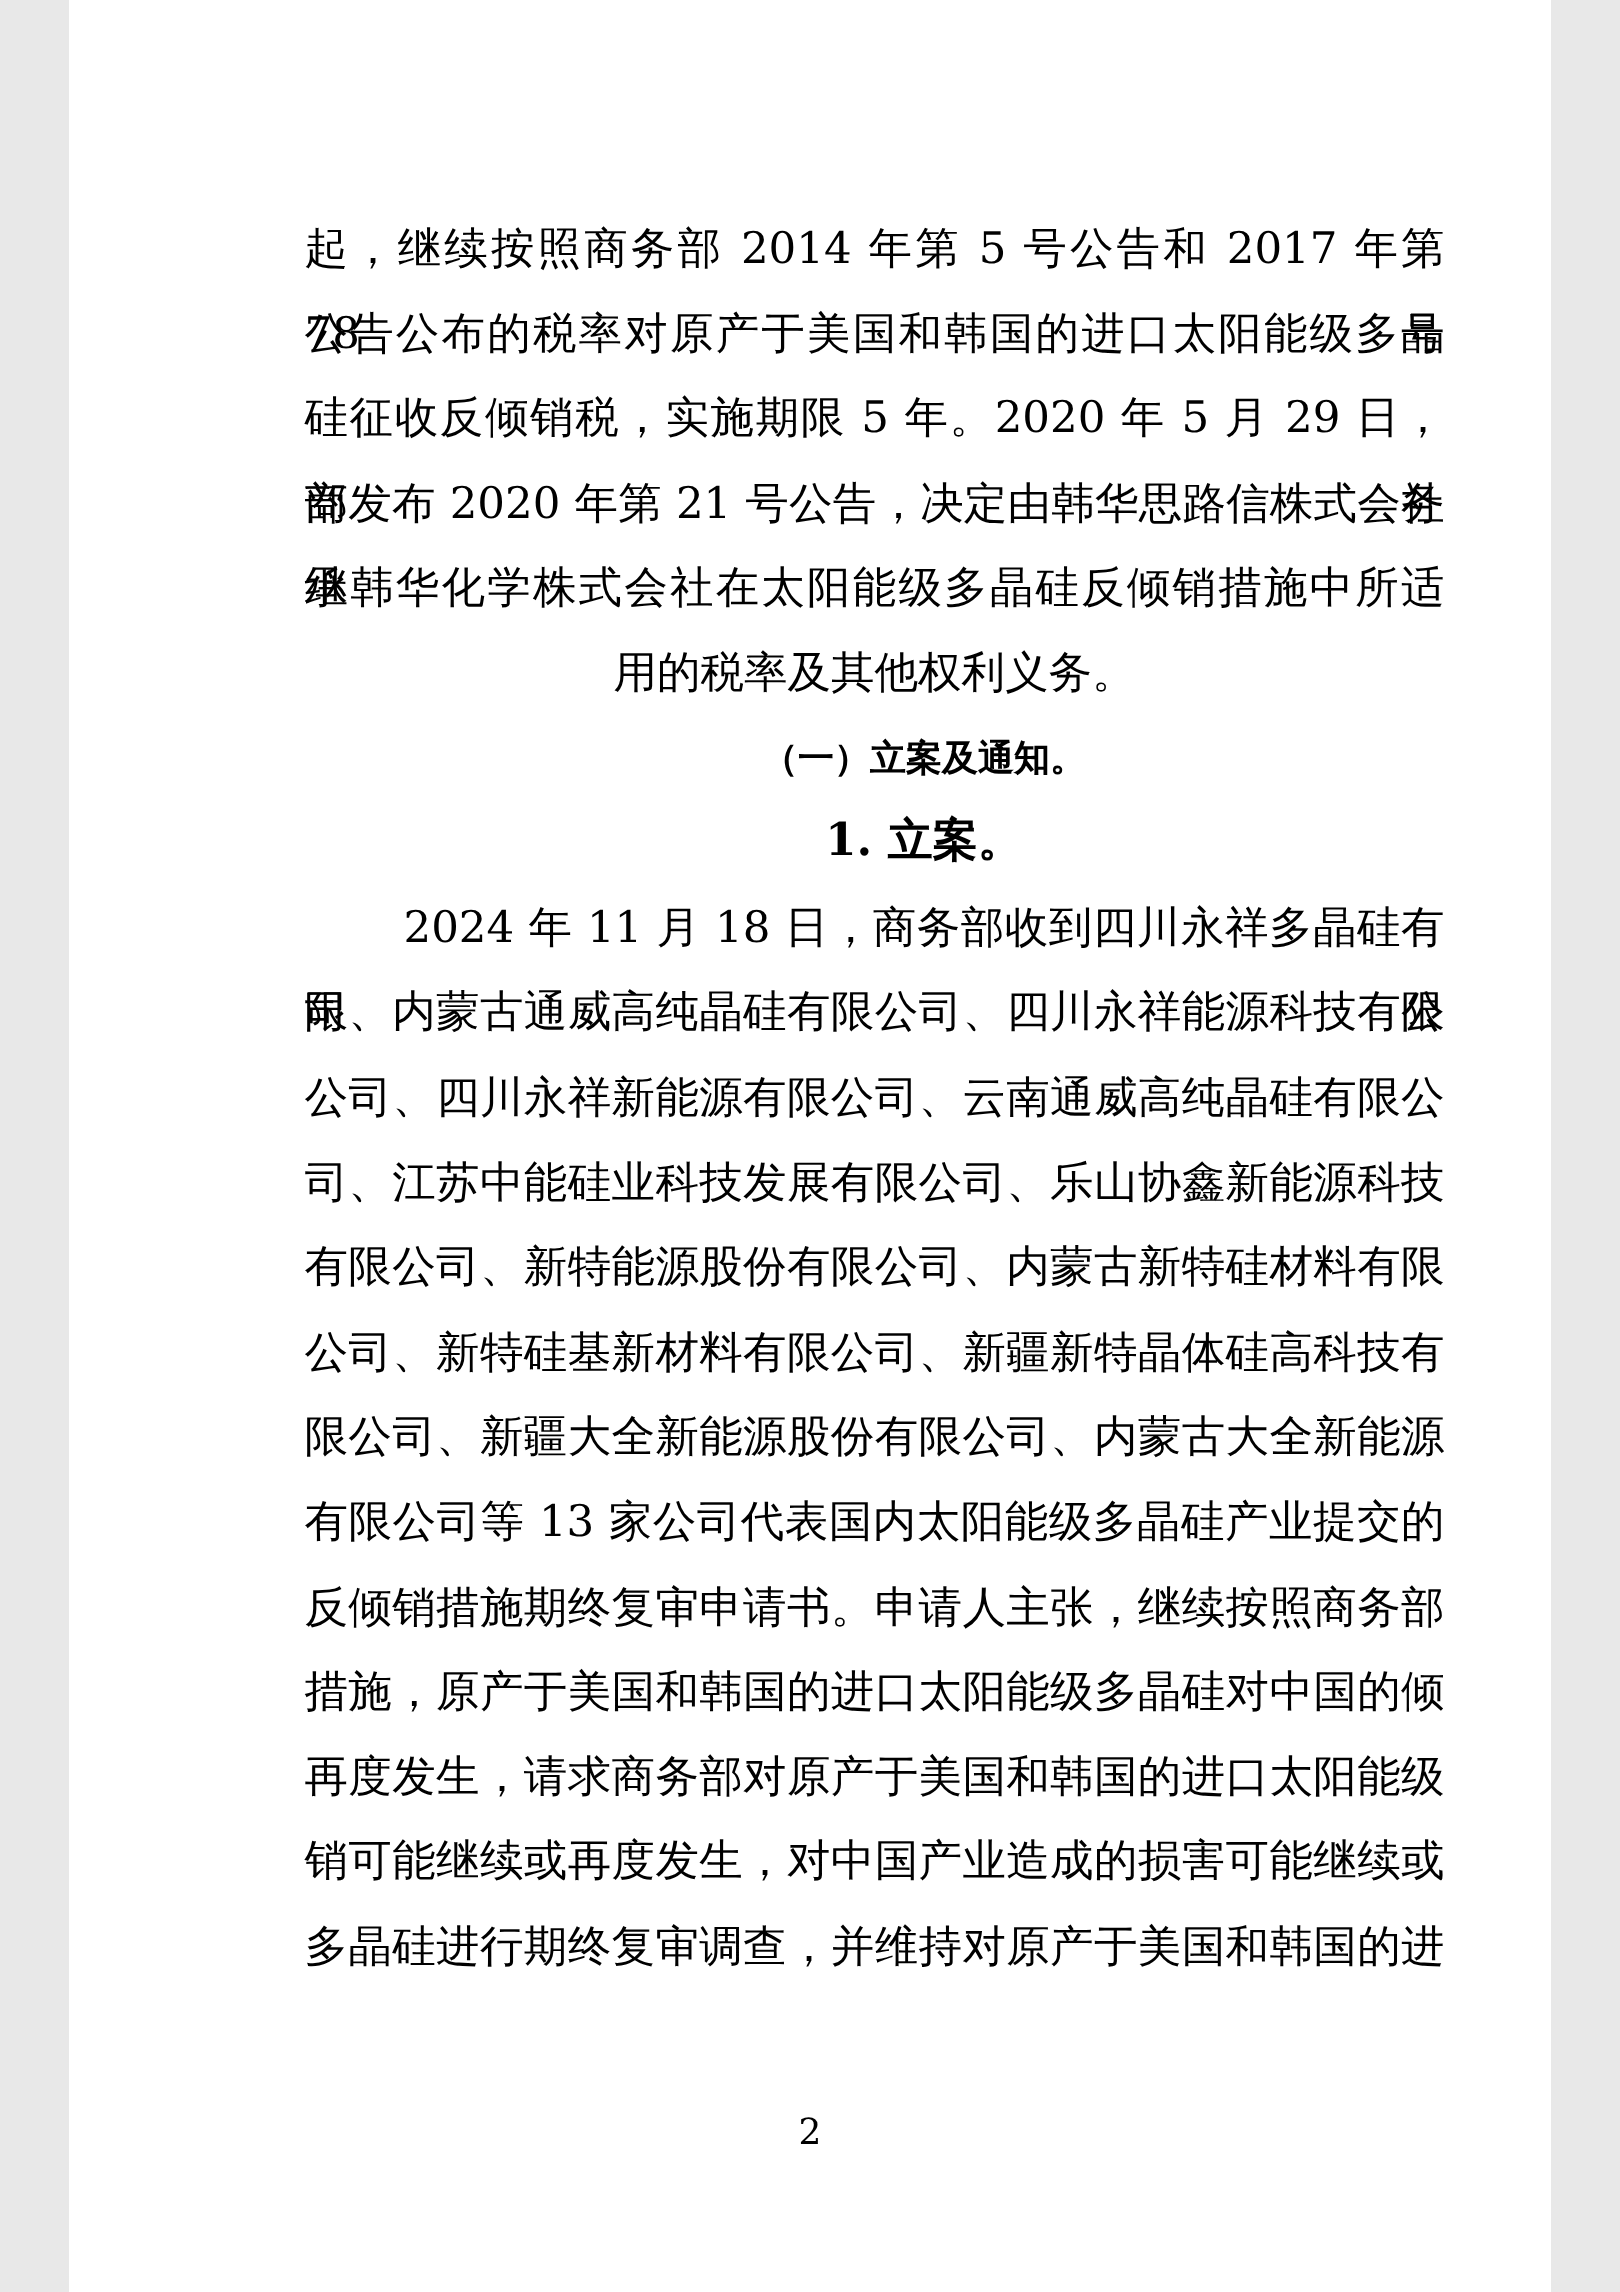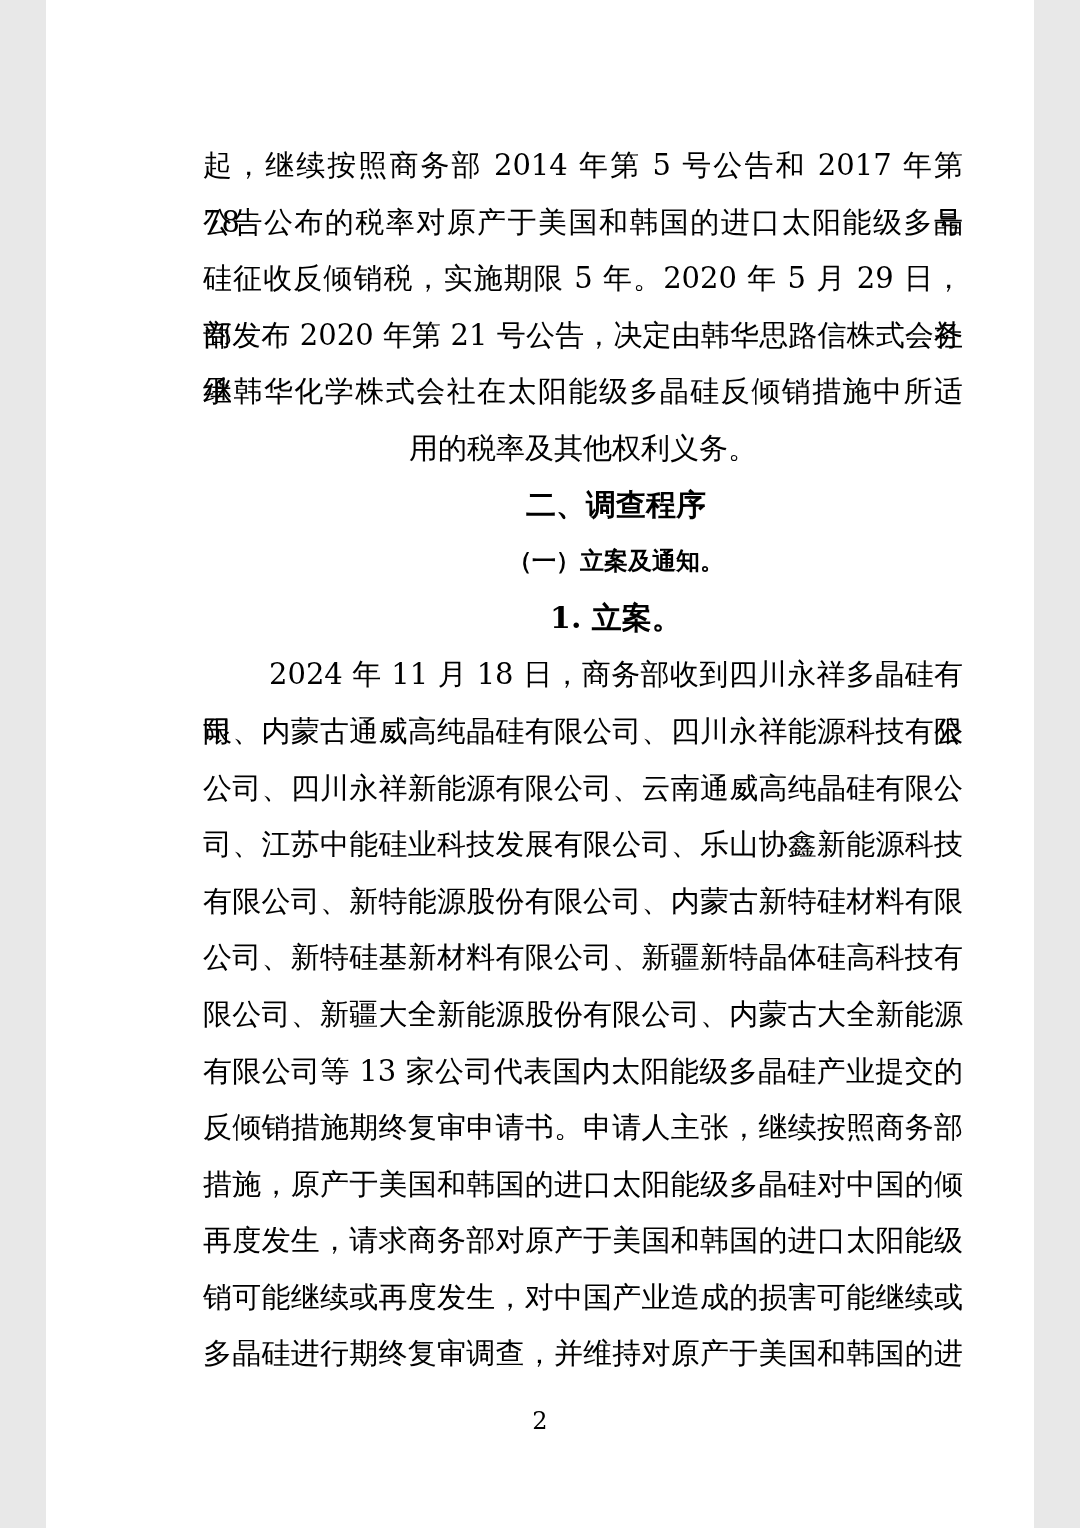--- a/index.html
+++ b/index.html
@@ -65,21 +65,20 @@
 <body>
 
 <div class="page">
   <div class="text-block" id="text-block">
       <div class="line body justify">起，继续按照商务部 2014 年第 5 号公告和 2017 年第 78 号</div>
       <div class="line body justify">公告公布的税率对原产于美国和韩国的进口太阳能级多晶</div>
       <div class="line body justify">硅征收反倾销税，实施期限 5 年。2020 年 5 月 29 日，商务</div>
       <div class="line body justify">部发布 2020 年第 21 号公告，决定由韩华思路信株式会社继</div>
       <div class="line body justify">承韩华化学株式会社在太阳能级多晶硅反倾销措施中所适</div>
       <div class="line body">用的税率及其他权利义务。</div>
-      <div class="line heading1 indent">二、调查程序</div>
       <div class="line heading2 indent">（一）立案及通知。</div>
       <div class="line heading3 indent">1. 立案。</div>
       <div class="line body justify indent">2024 年 11 月 18 日，商务部收到四川永祥多晶硅有限公</div>
       <div class="line body justify">司、内蒙古通威高纯晶硅有限公司、四川永祥能源科技有限</div>
       <div class="line body justify">公司、四川永祥新能源有限公司、云南通威高纯晶硅有限公</div>
       <div class="line body justify">司、江苏中能硅业科技发展有限公司、乐山协鑫新能源科技</div>
       <div class="line body justify">有限公司、新特能源股份有限公司、内蒙古新特硅材料有限</div>
       <div class="line body justify">公司、新特硅基新材料有限公司、新疆新特晶体硅高科技有</div>
       <div class="line body justify">限公司、新疆大全新能源股份有限公司、内蒙古大全新能源</div>
       <div class="line body justify">有限公司等 13 家公司代表国内太阳能级多晶硅产业提交的</div>

